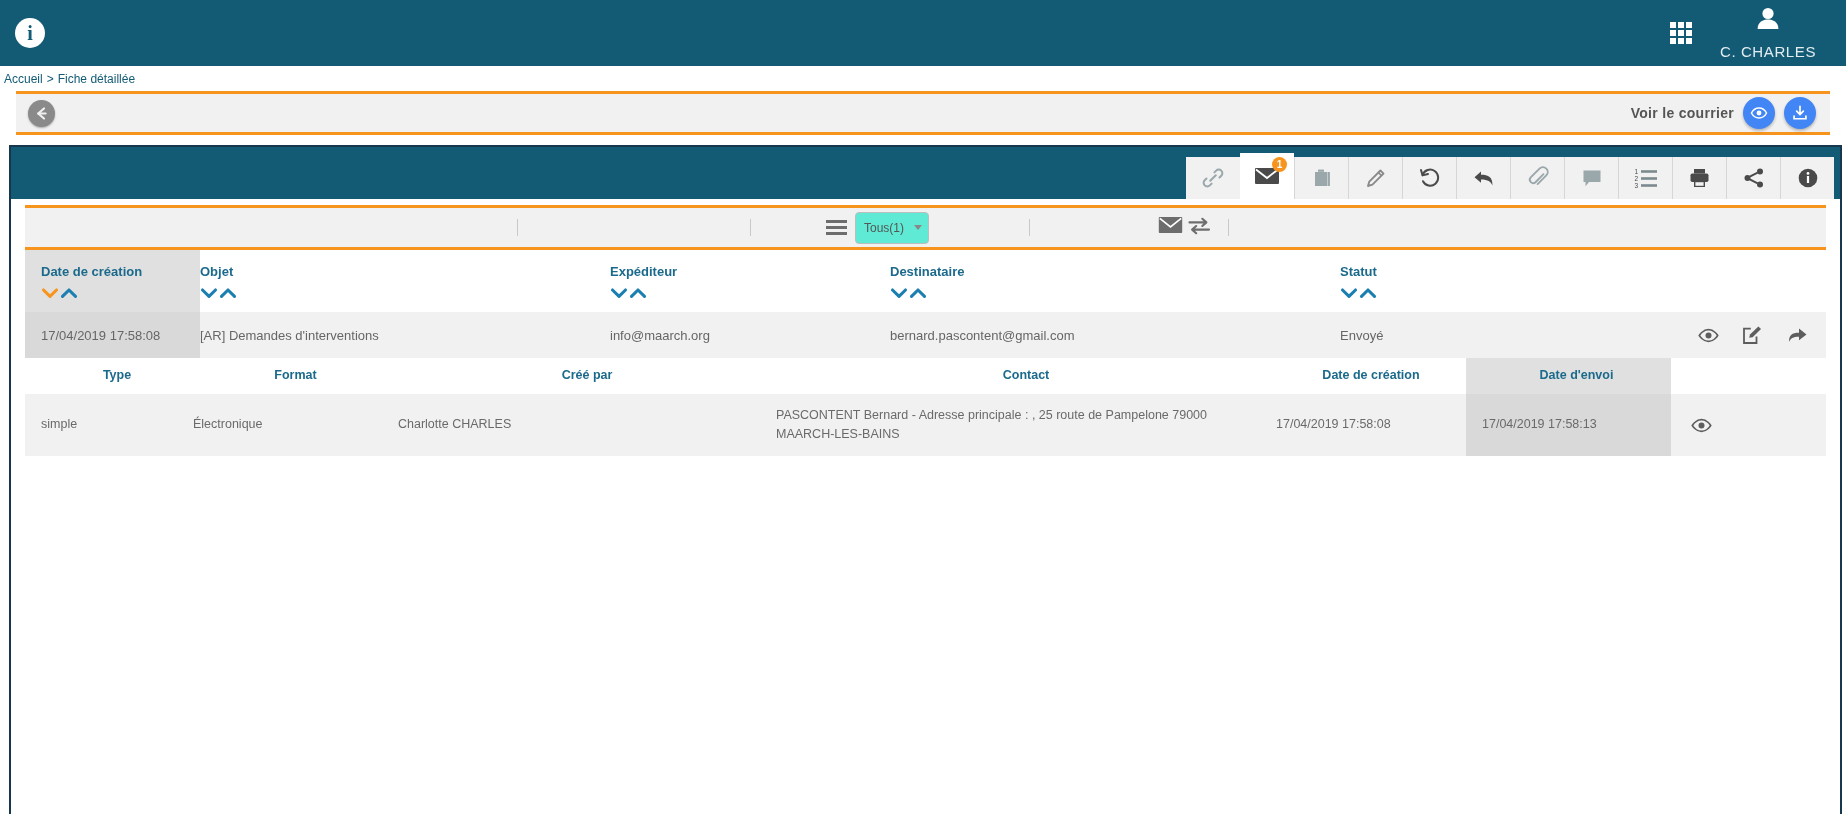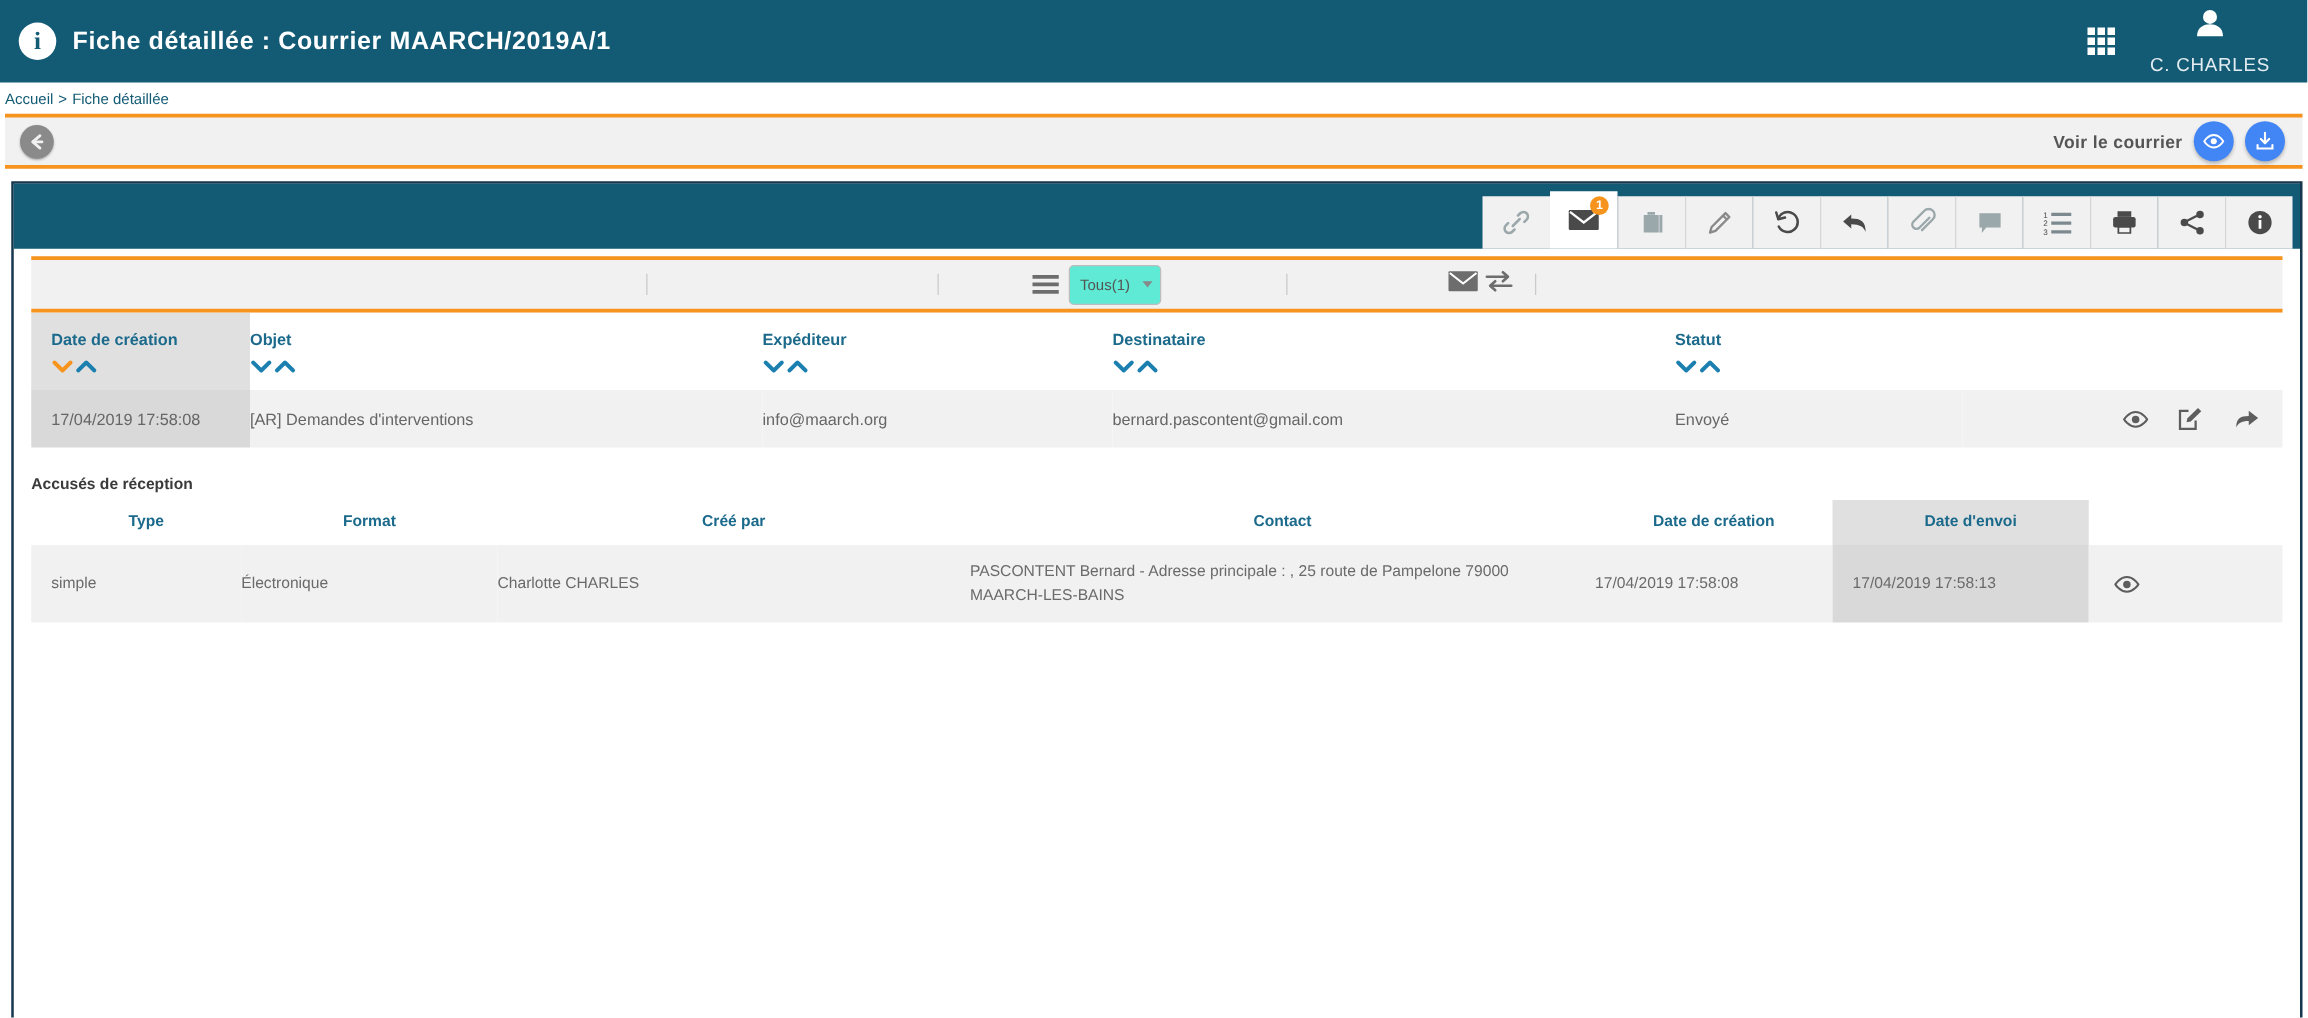--- a/index.html
+++ b/index.html
@@ -53,21 +53,21 @@
     height: 25px; display:flex; align-items:center;
     padding-left: 4px; font-size: 12px; color: #135b75;
     background:#fff;
   }
   .breadcrumb a { color:#135b75; text-decoration:none; cursor:pointer; }
   .breadcrumb .sep { margin: 0 4px; color:#135b75; }
 
   
   .action-bar {
     position: relative;
-    margin: 0 4px;
+    margin: 0 16px;
     height: 44px;
     background: #f1f1f1;
     border-top: 3px solid #f7941e;
     border-bottom: 3px solid #f7941e;
     display:flex; align-items:center;
   }
   .back-btn {
     width: 27px; height: 27px; border-radius:50%;
     background:#8a8a8a; margin-left: 12px;
     display:flex;align-items:center;justify-content:center; cursor:pointer;
@@ -167,21 +167,20 @@
   .t2 td.sorted { background:#d9d9d9; }
   .t2 td.actions { text-align:left; }
 </style>
 </head>
 <body>
 
 <div class="app-header">
 
   <div class="header-title-wrap">
     <span class="info-circle">i</span>
-    <span class="header-title">Fiche détaillée : Courrier MAARCH/2019A/1</span>
   </div>
 
   <div class="header-right">
     <span class="grid-icon">
       <i></i>
         <i></i>
         <i></i>
         <i></i>
         <i></i>
         <i></i>
@@ -478,21 +477,20 @@
               <svg width="21" height="19" viewBox="0 0 21 19">
                   <path d="M12 2.6 L19.5 8.4 L12 14.2 L12 10.8 C6 10.8 3.5 12.6 2 16 C2 8.8 5 6.8 12 6.8 Z" fill="#5d5d5d"></path>
                 </svg>
             </span>
           </td>
         </tr>
       </tbody>
     </table>
   </div>
 
-  <div class="sec-title">Accusés de réception</div>
 
   <div class="t2wrap">
     <table class="tbl t2">
       <colgroup>
         <col style="width:168px">
           <col style="width:205px">
           <col style="width:378px">
         <col style="width:500px">
           <col style="width:190px">
           <col style="width:205px">

